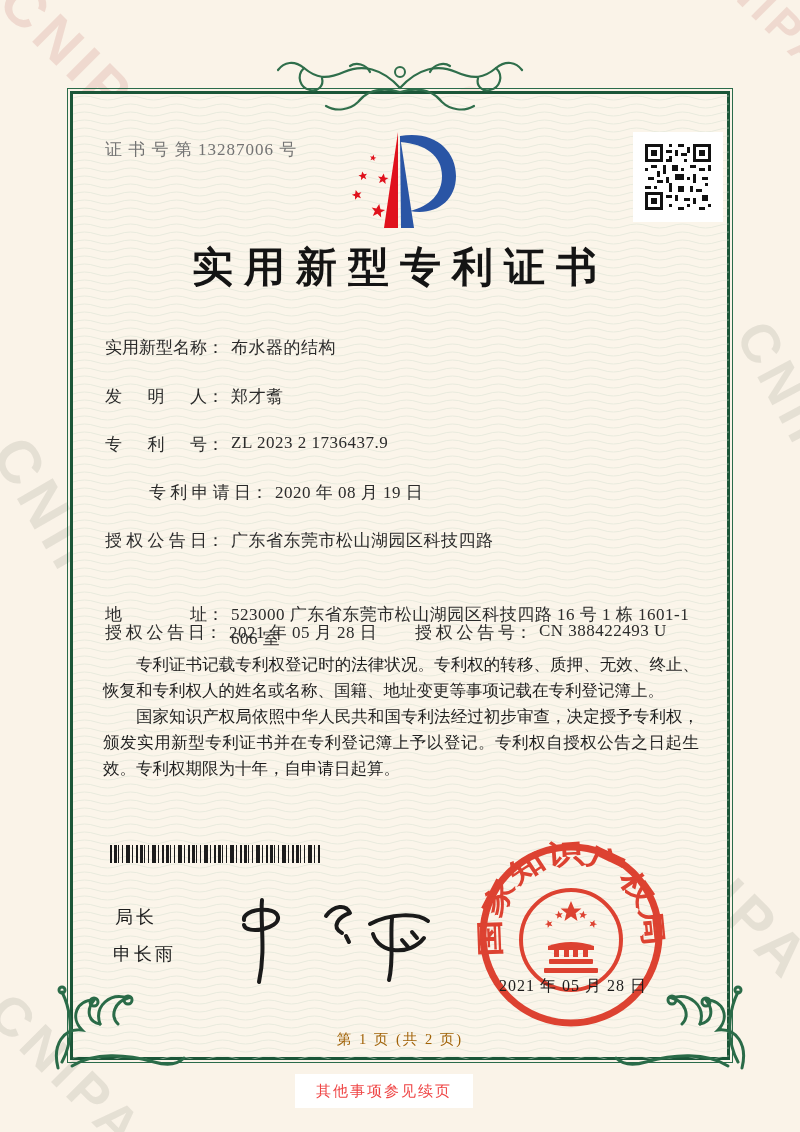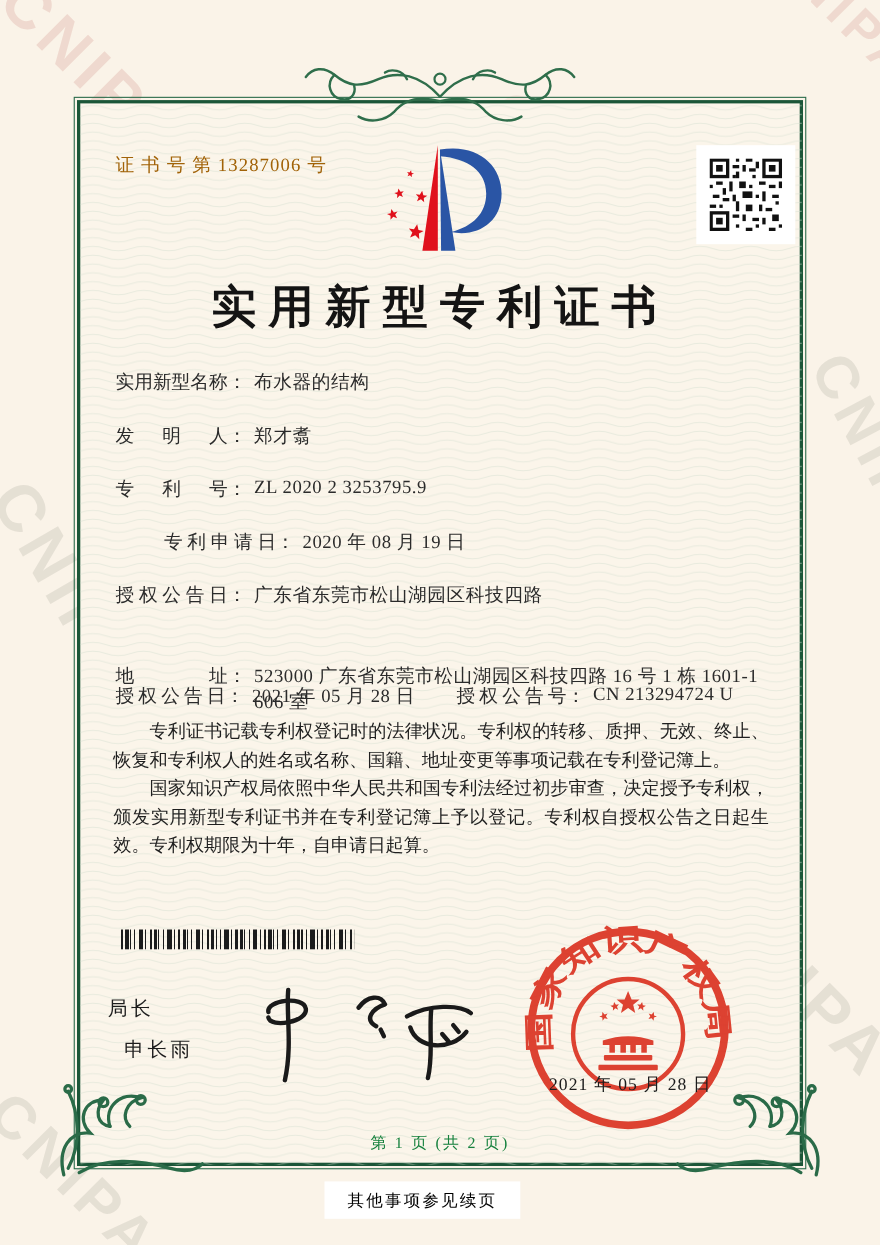--- a/index.html
+++ b/index.html
@@ -26,29 +26,29 @@
   .frame-inner{
     position:absolute;inset:2px;border:3px solid #1b5638;box-sizing:border-box;
     background:#fbf5ea;
   }
   .waves{position:absolute;inset:0;z-index:0;}
   
   .ornament{position:absolute;z-index:3;}
   
   .content{position:absolute;inset:0;z-index:4;}
   .certno{
-    position:absolute;left:105px;top:138px;font-size:17px;color:#a16207;
+    position:absolute;left:105px;top:138px;font-size:17px;color:#737373;
     letter-spacing:1px;
   }
   .logo{position:absolute;left:334px;top:126px;}
   .qrbox{position:absolute;left:633px;top:132px;width:90px;height:90px;background:#ffffff;}
   .qrbox svg{position:absolute;left:12px;top:12px;}
   .title{
     position:absolute;left:0;top:240px;width:800px;text-align:center;
-    font-size:41px;font-weight:bold;letter-spacing:11px;color:#141414;margin-top:12px;
+    font-size:41px;font-weight:bold;letter-spacing:11px;color:#141414;
   }
   .row{position:absolute;left:105px;font-size:17px;color:#2b2b2b;}
   .flabel{
     display:inline-block;width:102px;text-align:justify;text-align-last:justify;
     vertical-align:top;
   }
   .flabel.narrow{width:100px;}
   .colon{vertical-align:top;}
   .fvalue{margin-left:7px;vertical-align:top;letter-spacing:.5px;}
   .fvalue.pre{display:inline-block;width:480px;white-space:pre-line;line-height:24px;}
@@ -63,42 +63,42 @@
     position:absolute;left:110px;top:845px;width:212px;height:18px;
     background:repeating-linear-gradient(90deg,
       #1c1c1c 0 2px,transparent 2px 4px,
       #1c1c1c 4px 7px,transparent 7px 8px,
       #1c1c1c 8px 9px,transparent 9px 12px,
       #1c1c1c 12px 13px,transparent 13px 16px,
       #1c1c1c 16px 20px,transparent 20px 22px,
       #1c1c1c 22px 23px,transparent 23px 26px);
   }
   .signer-title{
-    position:absolute;left:98px;top:905px;font-size:18px;color:#1d1d1d;
+    position:absolute;left:115px;top:905px;font-size:18px;color:#1d1d1d;
     font-family:"Liberation Sans","DejaVu Sans",sans-serif;letter-spacing:3px;
   }
   .signer-name{
     position:absolute;left:113px;top:942px;font-size:18px;color:#1d1d1d;
     font-family:"Liberation Sans","DejaVu Sans",sans-serif;letter-spacing:3px;
   }
   .signature{position:absolute;left:232px;top:888px;}
   .seal{position:absolute;left:476px;top:840px;opacity:.9;}
   .seal-date{
     position:absolute;left:492px;top:976px;width:162px;text-align:center;
     font-size:16px;color:#1c1c1c;letter-spacing:1px;z-index:5;
   }
   .pageinfo{
     position:absolute;left:0;top:1030px;width:800px;text-align:center;
-    font-size:14.5px;color:#15803d;letter-spacing:2px;
+    font-size:14.5px;color:#a16207;letter-spacing:2px;
   }
   .footer-note-box{
     position:absolute;left:295px;top:1074px;width:178px;height:34px;
     background:#ffffff;z-index:3;display:flex;align-items:center;justify-content:center;
   }
-  .footer-note{font-size:15px;color:#000000;letter-spacing:2px;}
+  .footer-note{font-size:15px;color:#ef4444;letter-spacing:2px;}
 </style>
 </head>
 <body>
 
 <div class="wm wm-pink" style="left:-20px;top:30px;font-size:58px;">CNIPA</div>
 <div class="wm wm-pink" style="left:680px;top:-20px;font-size:46px;">CNIPA</div>
 <div class="wm wm-pink" style="left:425px;top:130px;font-size:56px;color:rgba(220,170,160,.18);">CNIPA</div>
 <div class="wm wm-faint" style="left:465px;top:340px;font-size:58px;">CNIPA</div>
 <div class="wm wm-gray" style="left:-45px;top:500px;font-size:60px;transform:rotate(60deg);">CNIPA</div>
 <div class="wm wm-gray" style="left:700px;top:380px;font-size:54px;transform:rotate(62deg);">CNIPA</div>
@@ -239,36 +239,36 @@
 
   <div class="title">实用新型专利证书</div>
 
   <div class="row" style="top:336px;">
     <span class="flabel">实用新型名称</span><span class="colon">：</span><span class="fvalue">布水器的结构</span>
   </div>
   <div class="row" style="top:385px;">
     <span class="flabel">发明人</span><span class="colon">：</span><span class="fvalue">郑才翥</span>
   </div>
   <div class="row" style="top:433px;">
-    <span class="flabel">专利号</span><span class="colon">：</span><span class="fvalue">ZL 2020 2 3253795.9</span>
+    <span class="flabel">专利号</span><span class="colon">：</span><span class="fvalue">ZL 2023 2 1736437.9</span>
   </div>
   <div class="row" style="top:481px;margin-left:44px;">
     <span class="flabel">专利申请日</span><span class="colon">：</span><span class="fvalue">2020 年 08 月 19 日</span>
   </div>
   <div class="row" style="top:529px;">
     <span class="flabel">授权公告日</span><span class="colon">：</span><span class="fvalue">广东省东莞市松山湖园区科技四路</span>
   </div>
   <div class="row" style="top:574px;margin-top:29px;">
     <span class="flabel">地址</span><span class="colon">：</span><span class="fvalue pre">523000 广东省东莞市松山湖园区科技四路 16 号 1 栋 1601-1
 606 室</span>
   </div>
   <div class="row" style="top:621px;width:600px;">
     <span class="flabel narrow">授权公告日</span><span class="colon">：</span><span class="fvalue">2021 年 05 月 28 日</span>
     <span class="grant-right">
-      <span class="flabel">授权公告号</span><span class="colon">：</span><span class="fvalue">CN 213294724 U</span>
+      <span class="flabel">授权公告号</span><span class="colon">：</span><span class="fvalue">CN 388422493 U</span>
     </span>
   </div>
 
   <div class="paras">
     <p>专利证书记载专利权登记时的法律状况。专利权的转移、质押、无效、终止、恢复和专利权人的姓名或名称、国籍、地址变更等事项记载在专利登记簿上。</p>
     <p>国家知识产权局依照中华人民共和国专利法经过初步审查，决定授予专利权，颁发实用新型专利证书并在专利登记簿上予以登记。专利权自授权公告之日起生效。专利权期限为十年，自申请日起算。</p>
   </div>
 
   <div class="barcode"></div>
 

